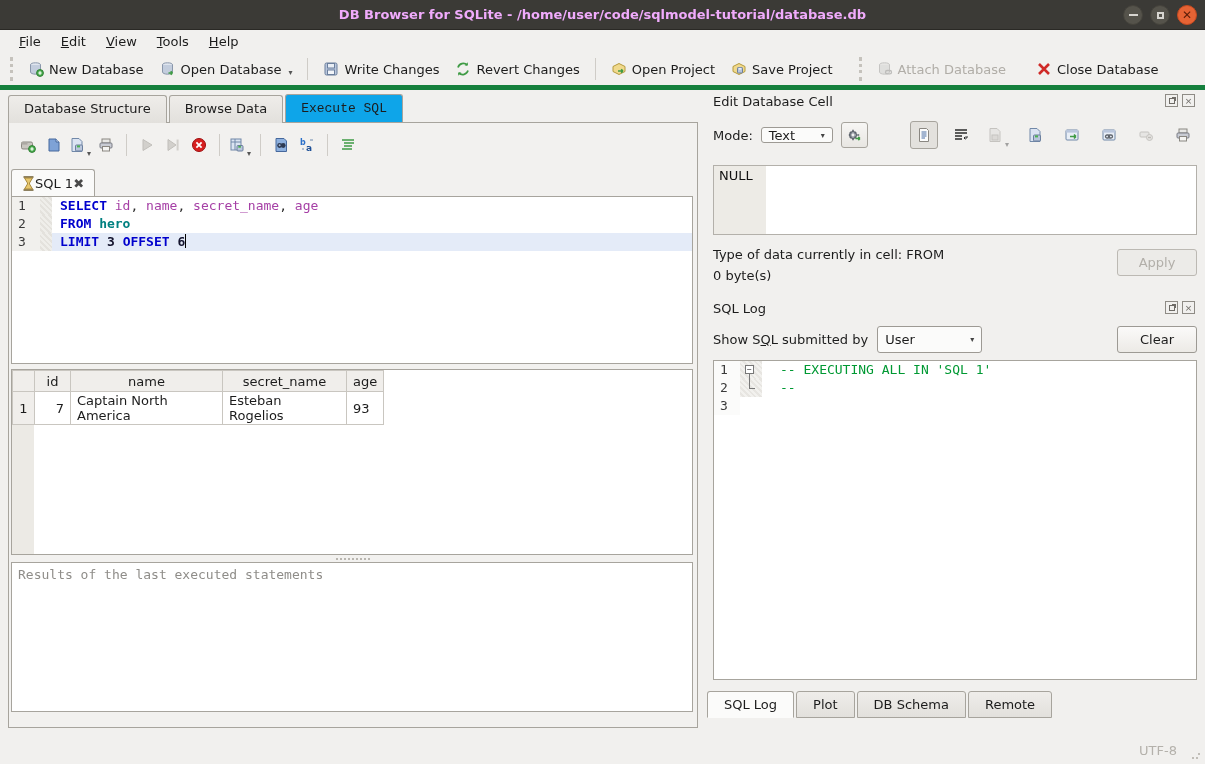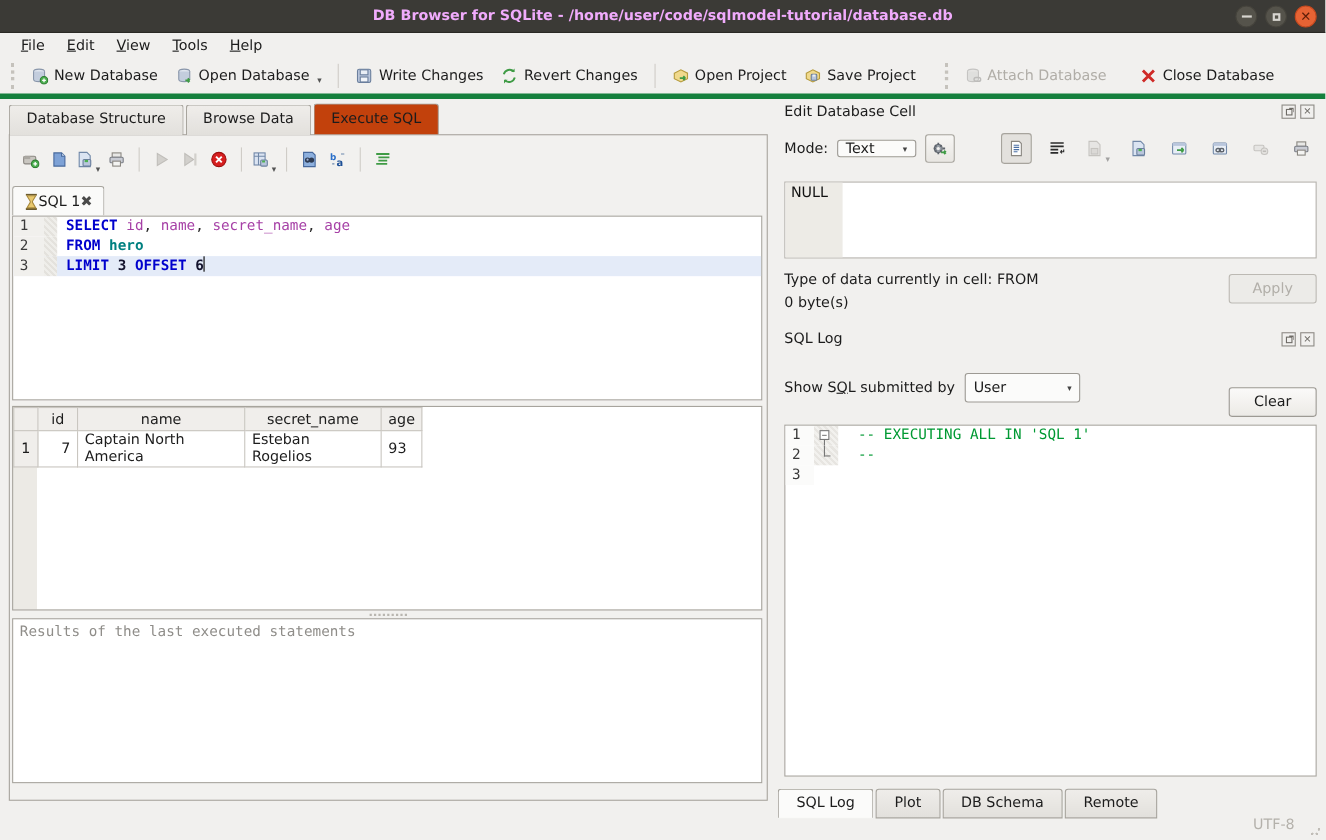--- a/index.html
+++ b/index.html
@@ -34,21 +34,21 @@
   .tb-btn.disabled { color:#b0ada7; cursor:default; }
   .tb-sep { width:1px; height:22px; background:#cfccc7; margin:0 7px; }
   .tb-caret { font-size:8px; color:#555; margin-left:2px; align-self:flex-end; }
   .icon16 { width:16px; height:16px; display:inline-block; flex:0 0 16px; }
 
   
   .left-pane { position:absolute; left:8px; top:95px; width:690px; height:633px; }
   .main-tabbar { position:absolute; left:0; top:0; height:28px; display:flex; z-index:3; }
   .tab { padding:5px 15px 4px; background:linear-gradient(#efedea,#e2e0dc); border:1px solid #a7a49d;
          border-bottom:none; border-radius:3px 3px 0 0; margin-right:2px; cursor:pointer; }
-  .tab.active { background:#c2410c; padding-top:6px; position:relative; top:-1px; }
+  .tab.active { background:#0ea5e9; padding-top:6px; position:relative; top:-1px;font-family:Liberation Mono, monospace; }
   .left-frame { position:absolute; left:0; top:27px; right:0; bottom:0; border:1px solid #a7a49d;
                 background:#f2f1ef; }
 
   .sql-toolbar { display:flex; align-items:center; height:32px; margin:6px 4px 0 6px; }
   .sq-btn { width:26px; height:26px; display:flex; align-items:center; justify-content:center;
             border-radius:3px; cursor:pointer; }
   .sq-btn.disabled { opacity:.55; cursor:default; }
 
   .subtabbar { display:flex; margin:8px 0 0 2px; height:27px; }
   .subtab { display:flex; align-items:center; gap:0; background:#fafaf9; border:1px solid #a7a49d;
@@ -86,21 +86,21 @@
 
   .splitter-h { height:7px; display:flex; align-items:center; justify-content:center; }
   .splitter-h .dots { width:34px; border-top:2px dotted #b9b6b0; }
 
   .results-msg { margin:0 4px 0 2px; height:150px; border:1px solid #a7a49d; background:#ffffff;
                  font-family:"DejaVu Sans Mono", "Liberation Mono", monospace; font-size:13px;
                  color:#8f8d89; padding:4px 6px; }
 
   
   .right-panel { position:absolute; left:705px; top:90px; width:500px; height:674px; }
-  .dock-title { display:flex; align-items:center; padding:4px 10px 2px 8px; }
+  .dock-title { display:flex; padding:4px 10px 2px 8px; }
   .dock-title .dt-label { flex:1; color:#1c1c1c; }
   .dock-btns { display:flex; gap:4px; }
   .dock-btn { width:13px; height:13px; border:1px solid #8e8b85; display:flex; align-items:center;
               justify-content:center; color:#6e6b66; font-size:9px; cursor:pointer; background:#f1f0ee; }
   .dock-btn .mini-float { width:6px; height:6px; border:1px solid #6e6b66; box-shadow:2px -2px 0 -1px #6e6b66; }
 
   .mode-row { display:flex; align-items:center; margin:10px 8px 0; }
   .mode-label { margin-right:8px; }
   .select { display:flex; align-items:center; justify-content:space-between; background:#fbfbfa;
             border:1px solid #9d9a94; border-radius:3px; padding:3px 7px; cursor:pointer; }
@@ -121,21 +121,21 @@
   .cell-info { display:flex; margin:12px 8px 0; }
   .cell-info .texts { flex:1; }
   .cell-info .texts div { margin-bottom:6px; }
   .apply-btn { width:80px; height:27px; margin-top:2px; border:1px solid #bcb9b3; border-radius:3px;
                background:#ecebe8; color:#b2afa9; display:flex; align-items:center; justify-content:center; }
 
   .filter-row { display:flex; align-items:center; margin:8px 8px 0; }
   .user-select { width:105px; height:27px; margin-left:9px; }
   .clear-btn { margin-left:auto; width:80px; height:27px; border:1px solid #9d9a94; border-radius:3px;
                background:linear-gradient(#fbfaf9,#eceae6); display:flex; align-items:center;
-               justify-content:center; cursor:pointer;margin-top:26px; }
+               justify-content:center; cursor:pointer; }
   .clear-btn::first-letter { text-decoration:underline; }
 
   .log-editor { position:relative; margin:7px 8px 0; height:320px; border:1px solid #a7a49d; background:#fff;
                 font-family:"DejaVu Sans Mono", "Liberation Mono", monospace; font-size:13px; overflow:hidden; }
   .log-line { display:flex; height:18px; line-height:18px; }
   .log-gutter { width:26px; flex:0 0 26px; background:#fbfbfa; color:#3a3a3a; padding-left:6px; }
   .log-fold { width:22px; flex:0 0 22px; background:repeating-linear-gradient(45deg,#f2f1ee 0 2px,#e7e5e1 2px 4px);
               position:relative; }
   .fold-box { position:absolute; left:5px; top:4px; width:9px; height:9px; border:1px solid #777;
               background:#fff; font-size:8px; line-height:7px; text-align:center; color:#444; }

